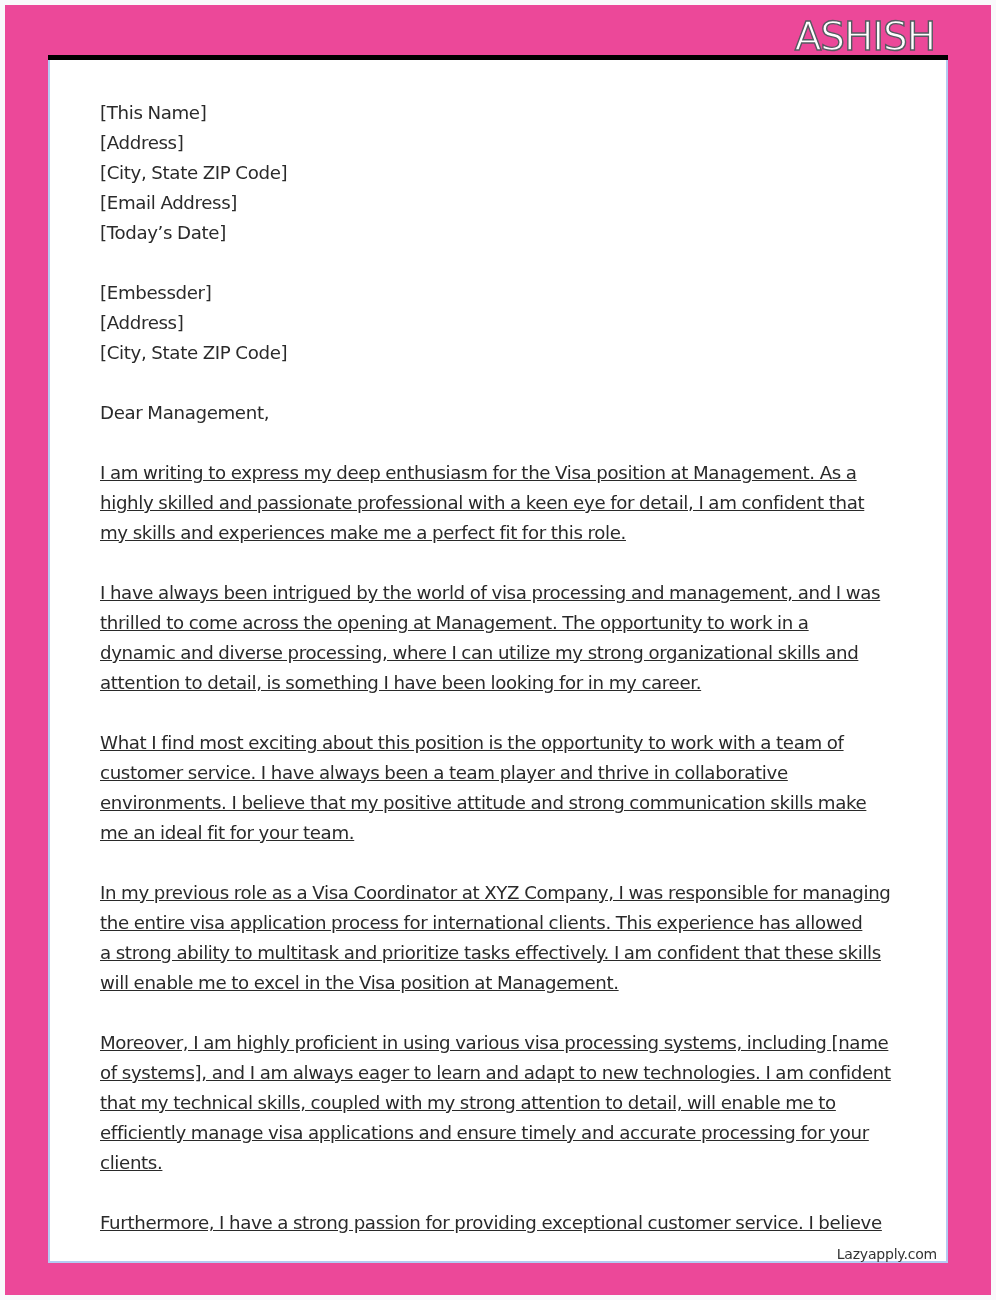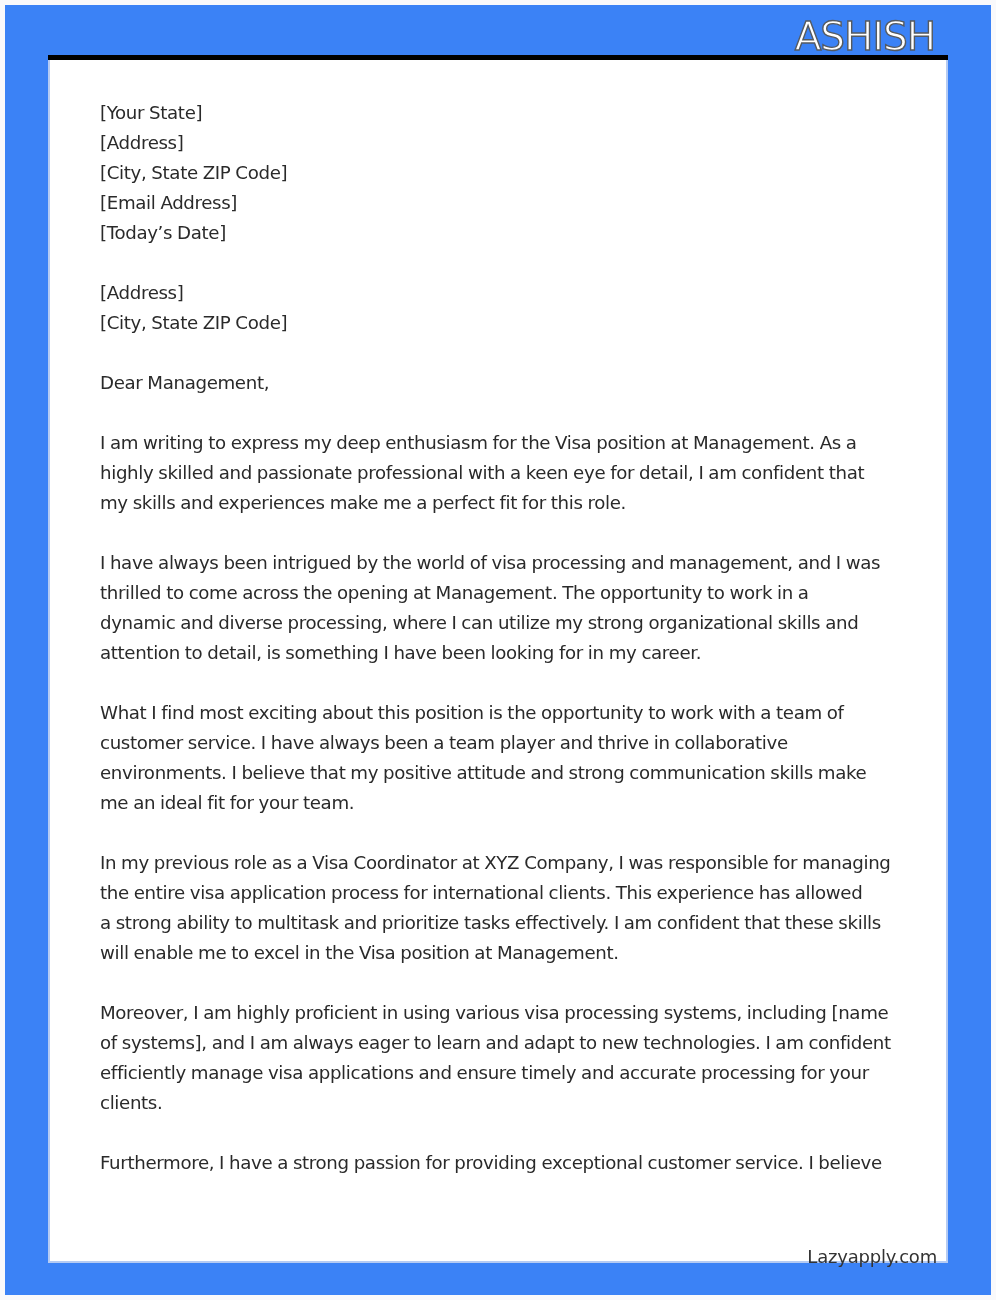--- a/index.html
+++ b/index.html
@@ -9,21 +9,21 @@
       height: 1300px;
       overflow: hidden;
       background: #f9f9fb;
     }
     .panel {
       position: absolute;
       left: 5px;
       top: 5px;
       width: 986px;
       height: 1290px;
-      background: #3b82f6;
+      background: #ec4899;
       overflow: hidden;
     }
     .brand {
       position: absolute;
       right: 56px;
       top: 12px;
       font-family: "DejaVu Sans", sans-serif;
       font-size: 39px;
       letter-spacing: -1px;
       color: #ffffff;
@@ -56,49 +56,50 @@
       width: 800px;
       font-family: "DejaVu Sans", sans-serif;
       font-size: 18.2px;
       line-height: 30px;
       color: #2a2a2a;
       letter-spacing: -0.35px;
       word-spacing: -0.5px;
     }
     .letter .line { white-space: nowrap; height: 30px; }
     .letter .gap { height: 30px; }
-    .letter p { margin: 0 0 30px 0; }
+    .letter p { margin: 0 0 30px 0; text-decoration: underline; }
     .watermark {
       position: absolute;
       right: 54px;
       top: 1241px;
       font-family: "DejaVu Sans", sans-serif;
-      font-size: 18px;
+      font-size: 14px;
       color: #333333;
       letter-spacing: -0.2px;
     }
   </style>
 </head>
 <body>
 
 <div class="panel">
   <div class="brand">ASHISH</div>
   <div class="top-rule"></div>
   <div class="card"></div>
 
   <div class="letter">
     <div>
-      <div class="line">[Your State]</div>
+      <div class="line">[This Name]</div>
       <div class="line">[Address]</div>
       <div class="line">[City, State ZIP Code]</div>
       <div class="line">[Email Address]</div>
       <div class="line">[Today’s Date]</div>
     </div>
     <div class="gap"></div>
     <div>
+      <div class="line">[Embessder]</div>
       <div class="line">[Address]</div>
       <div class="line">[City, State ZIP Code]</div>
     </div>
     <div class="gap"></div>
     <div class="line">Dear Management,</div>
     <div class="gap"></div>
 
     <p>
       <span class="line" style="display:block">I am writing to express my deep enthusiasm for the Visa position at Management. As a</span>
       <span class="line" style="display:block">highly skilled and passionate professional with a keen eye for detail, I am confident that</span>
@@ -118,20 +119,21 @@
     </p>
     <p>
       <span class="line" style="display:block">In my previous role as a Visa Coordinator at XYZ Company, I was responsible for managing</span>
       <span class="line" style="display:block">the entire visa application process for international clients. This experience has allowed</span>
       <span class="line" style="display:block">a strong ability to multitask and prioritize tasks effectively. I am confident that these skills</span>
       <span class="line" style="display:block">will enable me to excel in the Visa position at Management.</span>
     </p>
     <p>
       <span class="line" style="display:block">Moreover, I am highly proficient in using various visa processing systems, including [name</span>
       <span class="line" style="display:block">of systems], and I am always eager to learn and adapt to new technologies. I am confident</span>
+      <span class="line" style="display:block">that my technical skills, coupled with my strong attention to detail, will enable me to</span>
       <span class="line" style="display:block">efficiently manage visa applications and ensure timely and accurate processing for your</span>
       <span class="line" style="display:block">clients.</span>
     </p>
     <p>
       <span class="line" style="display:block">Furthermore, I have a strong passion for providing exceptional customer service. I believe</span>
     </p>
   </div>
 
   <div class="watermark">Lazyapply.com</div>
 </div>

